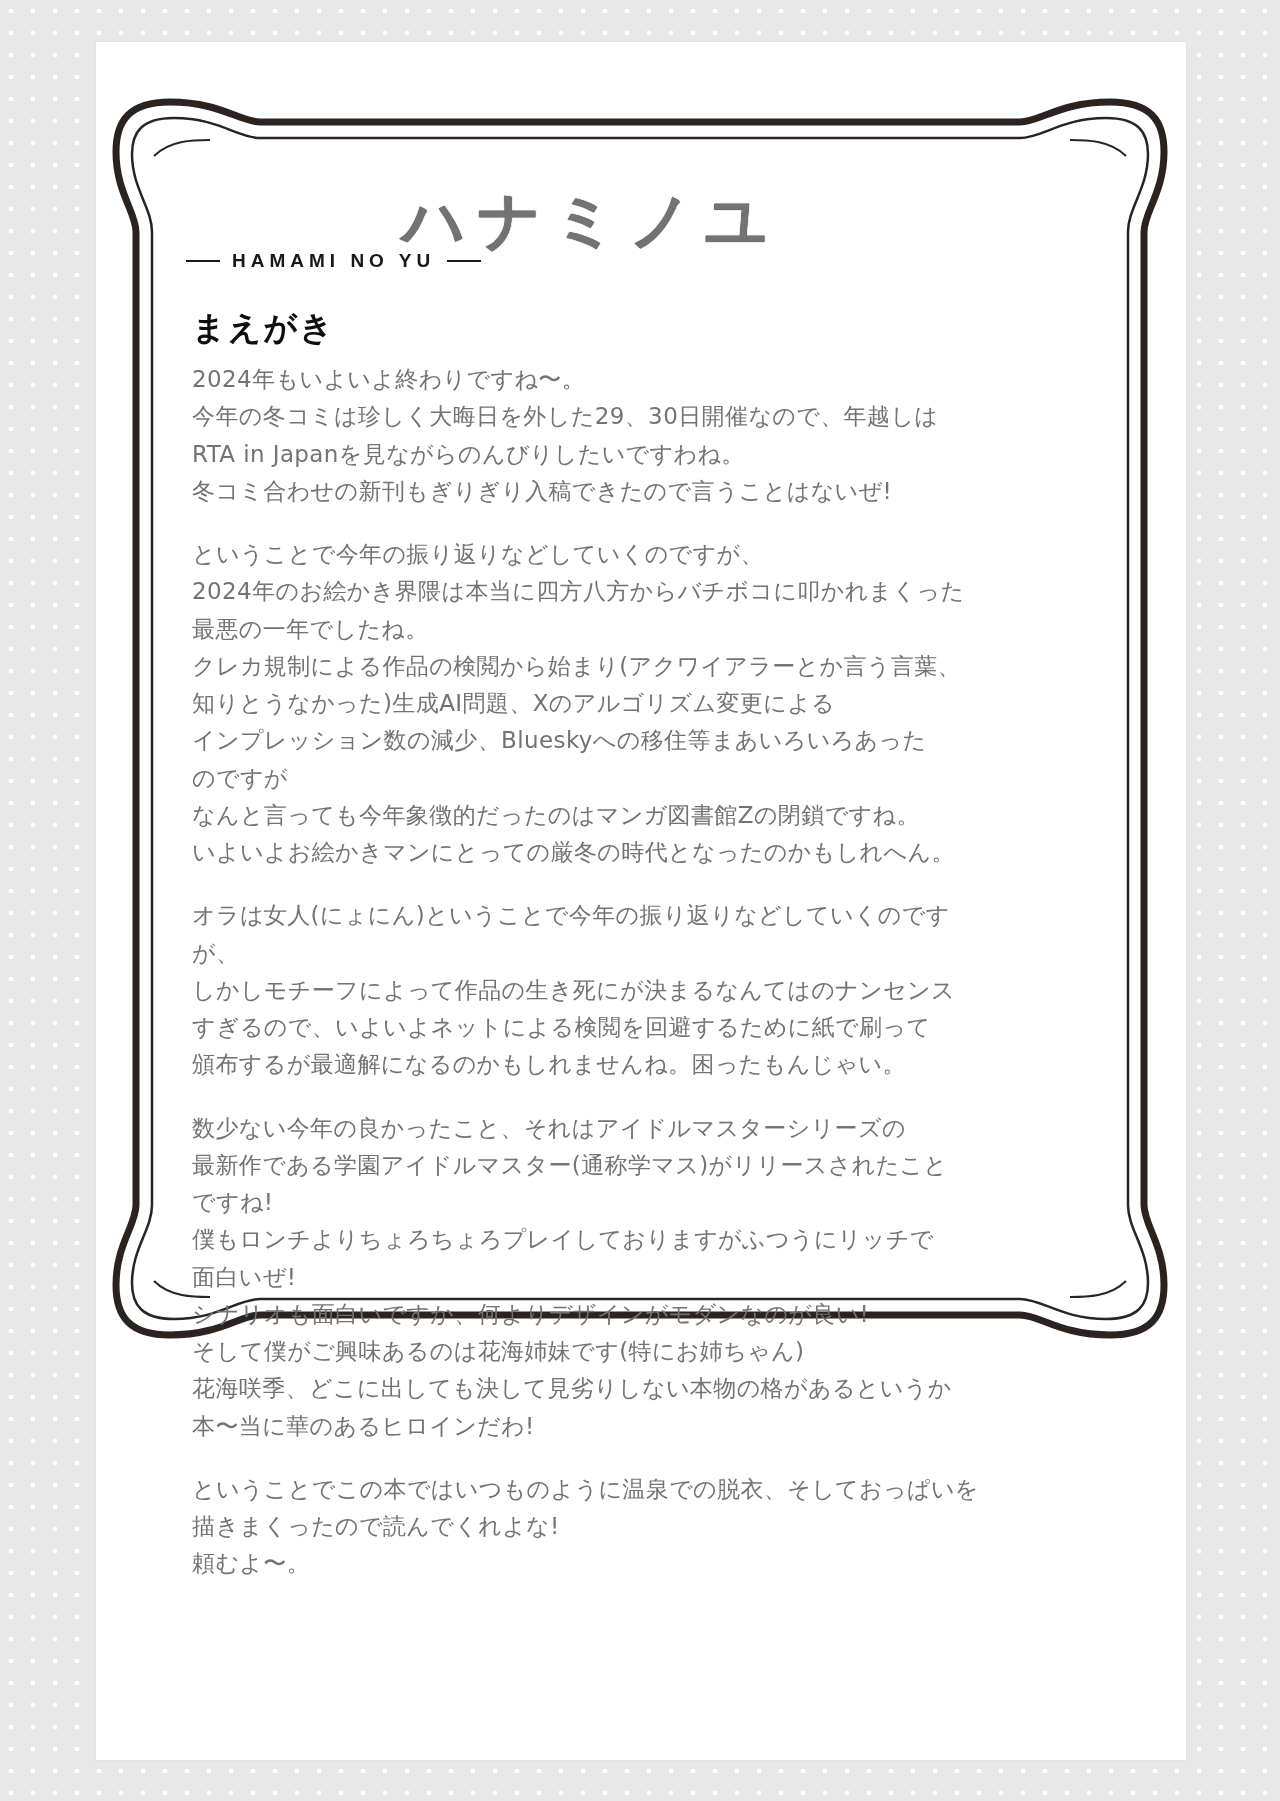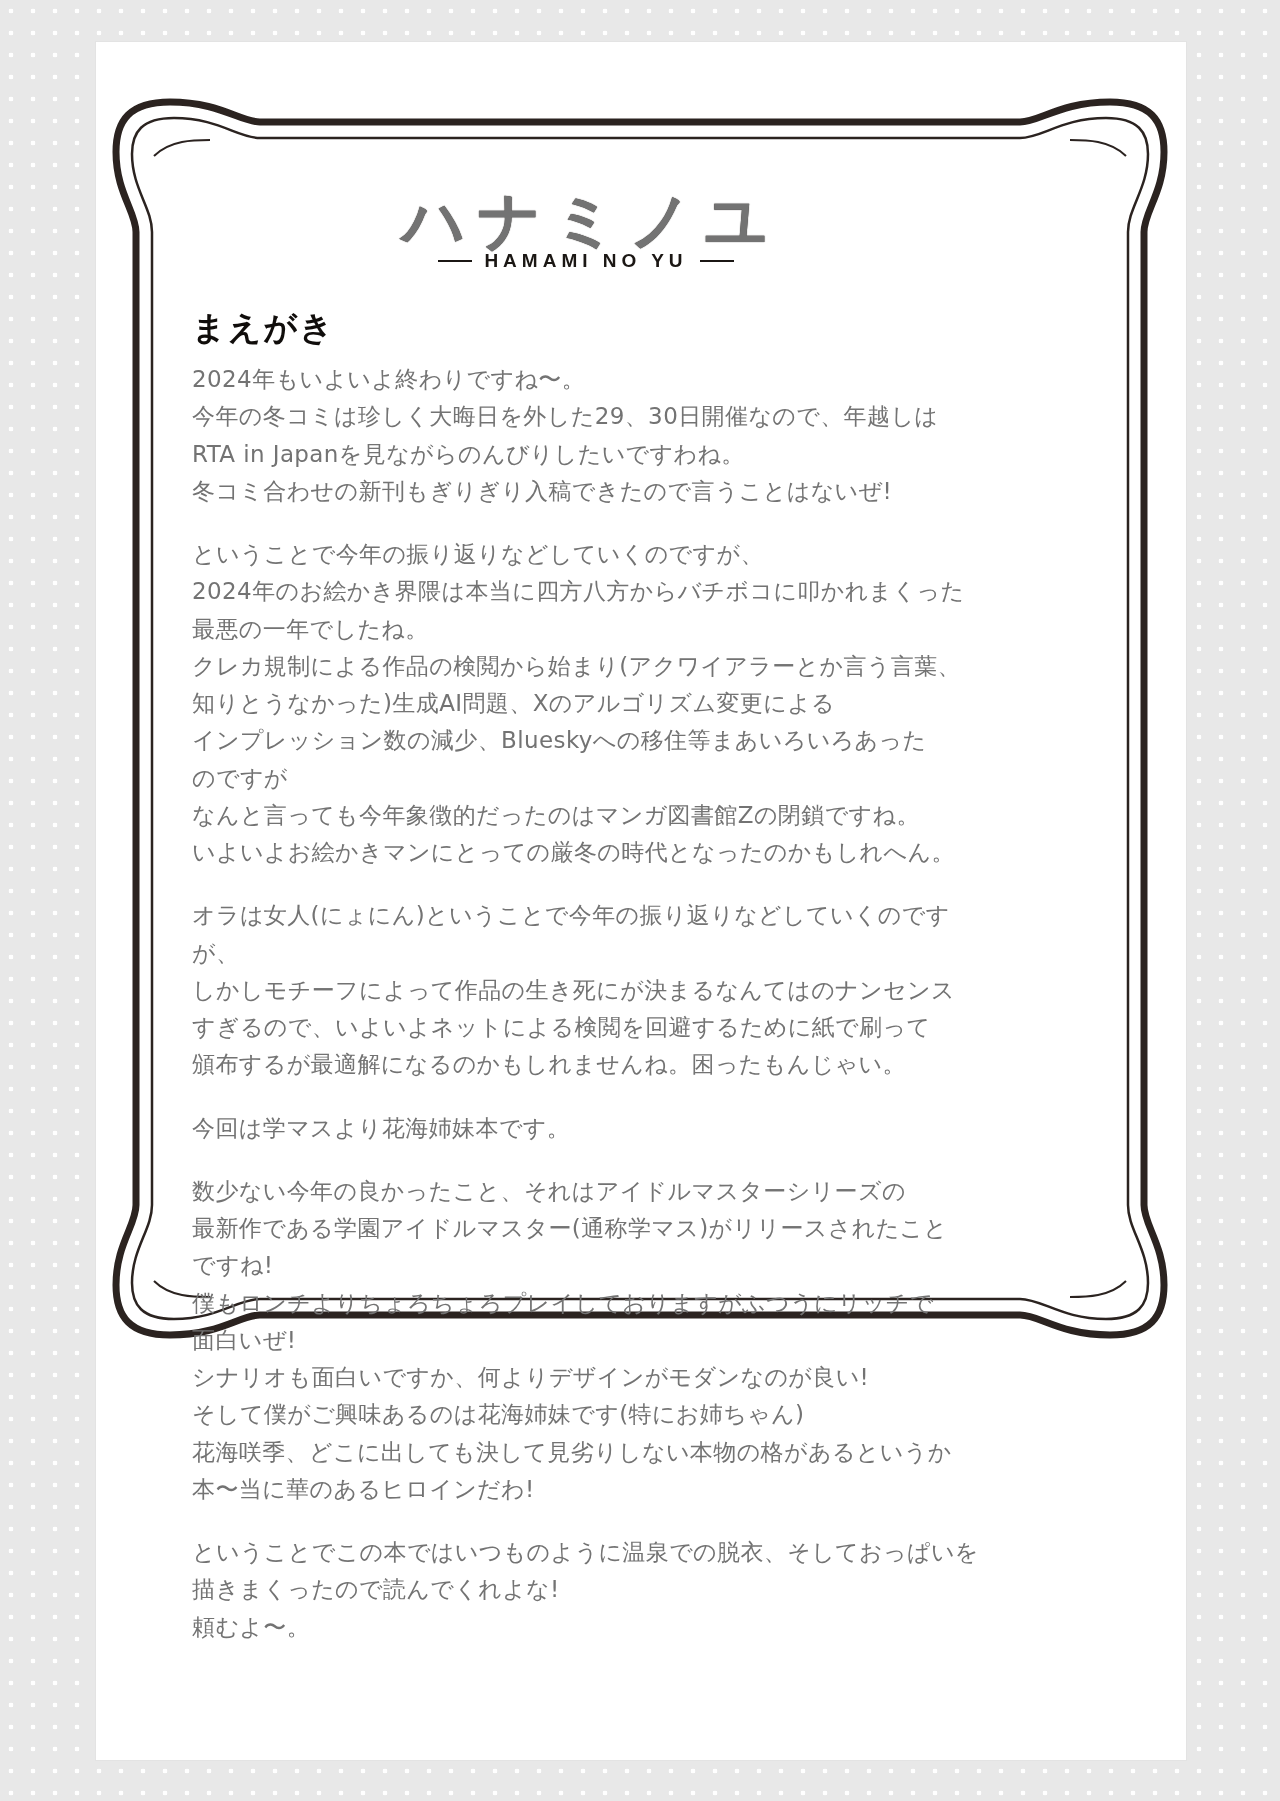--- a/index.html
+++ b/index.html
@@ -69,21 +69,20 @@
     font-size: 25px;
     color: #2a2320;
     letter-spacing: 2px;
     margin-top: -16px;
     position: relative;
     z-index: 2;
   }
   .logo-rule-wrap {
     display: flex;
     align-items: center;
-    justify-content: center;
     gap: 12px;
     margin-top: -2px;
   }
   .logo-rule {
     height: 2px;
     background: #1b1714;
     width: 34px;
   }
   .logo-sub {
     font-family: "Liberation Sans", sans-serif;
@@ -191,21 +190,20 @@
 クレカ規制による作品の検閲から始まり(アクワイアラーとか言う言葉、
 知りとうなかった)生成AI問題、Xのアルゴリズム変更による
 インプレッション数の減少、Blueskyへの移住等まあいろいろあった
 のですが
 なんと言っても今年象徴的だったのはマンガ図書館Zの閉鎖ですね。
 いよいよお絵かきマンにとっての厳冬の時代となったのかもしれへん。</p>
   <p class="para">オラは女人(にょにん)ということで今年の振り返りなどしていくのですが、
 しかしモチーフによって作品の生き死にが決まるなんてはのナンセンス
 すぎるので、いよいよネットによる検閲を回避するために紙で刷って
 頒布するが最適解になるのかもしれませんね。困ったもんじゃい。</p>
-  <p class="para">今回は学マスより花海姉妹本です。</p>
   <p class="para">数少ない今年の良かったこと、それはアイドルマスターシリーズの
 最新作である学園アイドルマスター(通称学マス)がリリースされたこと
 ですね!
 僕もロンチよりちょろちょろプレイしておりますがふつうにリッチで
 面白いぜ!
 シナリオも面白いですか、何よりデザインがモダンなのが良い!
 そして僕がご興味あるのは花海姉妹です(特にお姉ちゃん)
 花海咲季、どこに出しても決して見劣りしない本物の格があるというか
 本〜当に華のあるヒロインだわ!</p>
   <p class="para">ということでこの本ではいつものように温泉での脱衣、そしておっぱいを

